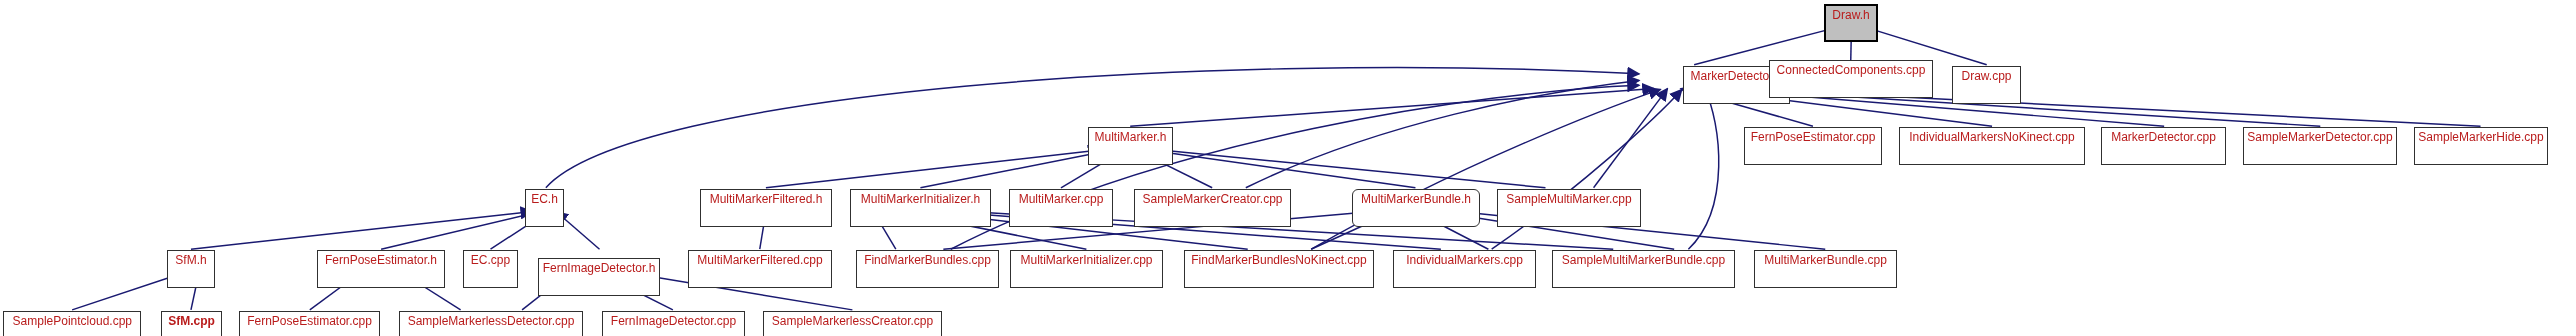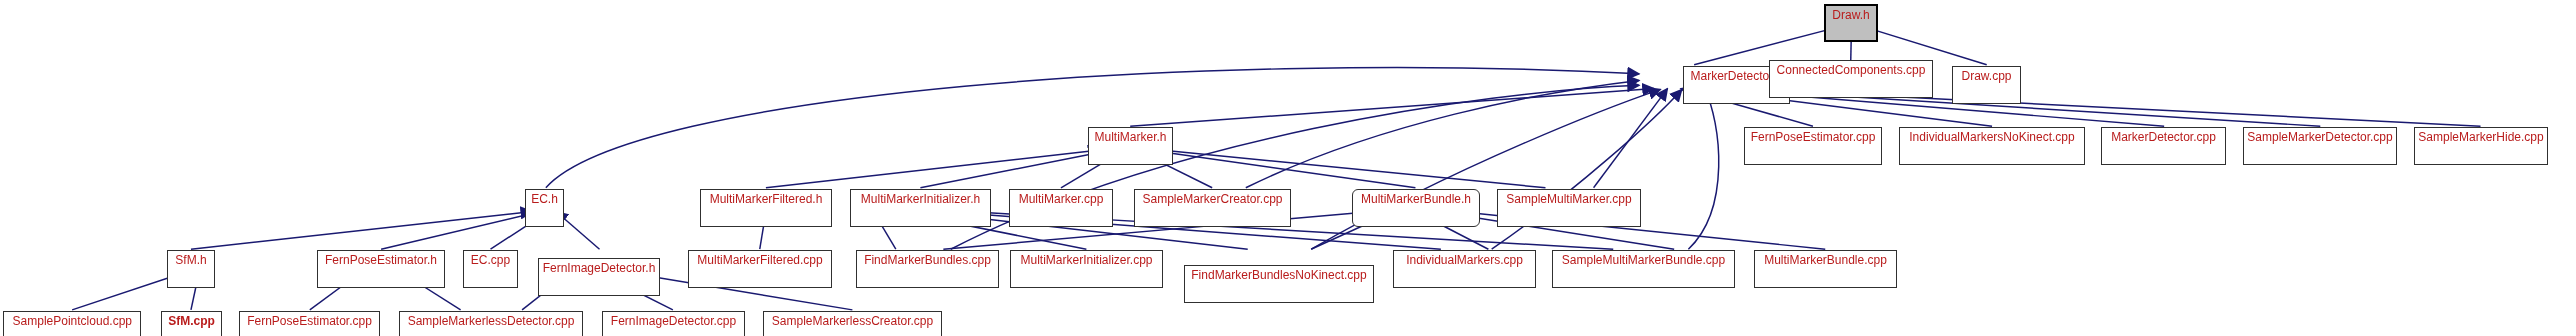--- a/index.html
+++ b/index.html
@@ -87,21 +87,21 @@
       <div class="node" style="left: 1134px; top: 189px; width: 157px;">SampleMarkerCreator.cpp</div>
       <div class="node" style="left: 1352px; top: 189px; width: 128px; border-radius: 6px;">MultiMarkerBundle.h</div>
       <div class="node" style="left: 1497px; top: 189px; width: 144px;">SampleMultiMarker.cpp</div>
       <div class="node" style="left: 167px; top: 250px; width: 48px;">SfM.h</div>
       <div class="node" style="left: 317px; top: 250px; width: 128px;">FernPoseEstimator.h</div>
       <div class="node" style="left: 463px; top: 250px; width: 55px;">EC.cpp</div>
       <div class="node" style="left: 538px; top: 258px; width: 122px;">FernImageDetector.h</div>
       <div class="node" style="left: 688px; top: 250px; width: 144px;">MultiMarkerFiltered.cpp</div>
       <div class="node" style="left: 856px; top: 250px; width: 143px;">FindMarkerBundles.cpp</div>
       <div class="node" style="left: 1010px; top: 250px; width: 153px;">MultiMarkerInitializer.cpp</div>
-      <div class="node" style="left: 1184px; top: 250px; width: 190px; margin-top: 15px;">FindMarkerBundlesNoKinect.cpp</div>
+      <div class="node" style="left: 1184px; top: 250px; width: 190px;">FindMarkerBundlesNoKinect.cpp</div>
       <div class="node" style="left: 1393px; top: 250px; width: 143px;">IndividualMarkers.cpp</div>
       <div class="node" style="left: 1552px; top: 250px; width: 183px;">SampleMultiMarkerBundle.cpp</div>
       <div class="node" style="left: 1754px; top: 250px; width: 143px;">MultiMarkerBundle.cpp</div>
       <div class="node" style="left: 3.3px; top: 311px; width: 138px;">SamplePointcloud.cpp</div>
       <div class="node" style="left: 161px; top: 311px; width: 61px; font-weight: bold;">SfM.cpp</div>
       <div class="node" style="left: 239px; top: 311px; width: 141px;">FernPoseEstimator.cpp</div>
       <div class="node" style="left: 399px; top: 311px; width: 184px;">SampleMarkerlessDetector.cpp</div>
       <div class="node" style="left: 602px; top: 311px; width: 143px;">FernImageDetector.cpp</div>
       <div class="node" style="left: 763px; top: 311px; width: 179px;">SampleMarkerlessCreator.cpp</div>
     </div>

